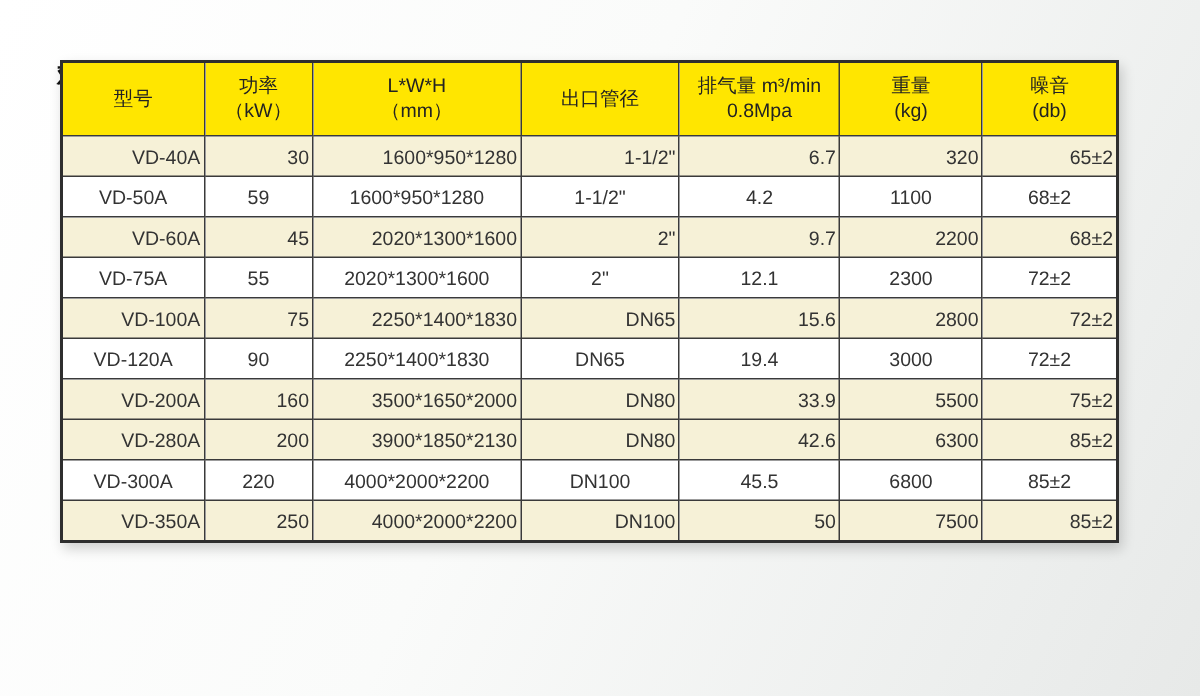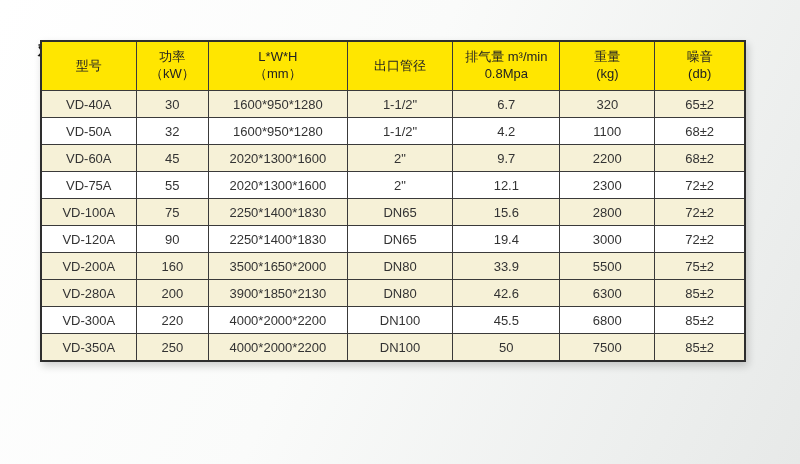--- a/index.html
+++ b/index.html
@@ -55,20 +55,21 @@
   }
   .spec-table thead th span {
     display: block;
   }
   .spec-table tbody td {
     height: 26px;
     background: #ffffff;
   }
   .spec-table tbody tr.alt td {
     background: #f6f1d7;
+    text-align: right;
   }
 </style>
 </head>
 <body>
 
 <div class="page-title">双级变频技术参数</div>
 
 <table class="spec-table">
   <colgroup>
     <col style="width:13.5%">
@@ -116,21 +117,21 @@
         <td>VD-40A</td>
         <td>30</td>
         <td>1600*950*1280</td>
         <td>1-1/2"</td>
         <td>6.7</td>
         <td>320</td>
         <td>65±2</td>
       </tr>
       <tr>
         <td>VD-50A</td>
-        <td>32</td>
+        <td>59</td>
         <td>1600*950*1280</td>
         <td>1-1/2"</td>
         <td>4.2</td>
         <td>1100</td>
         <td>68±2</td>
       </tr>
       <tr class="alt">
         <td>VD-60A</td>
         <td>45</td>
         <td>2020*1300*1600</td>

